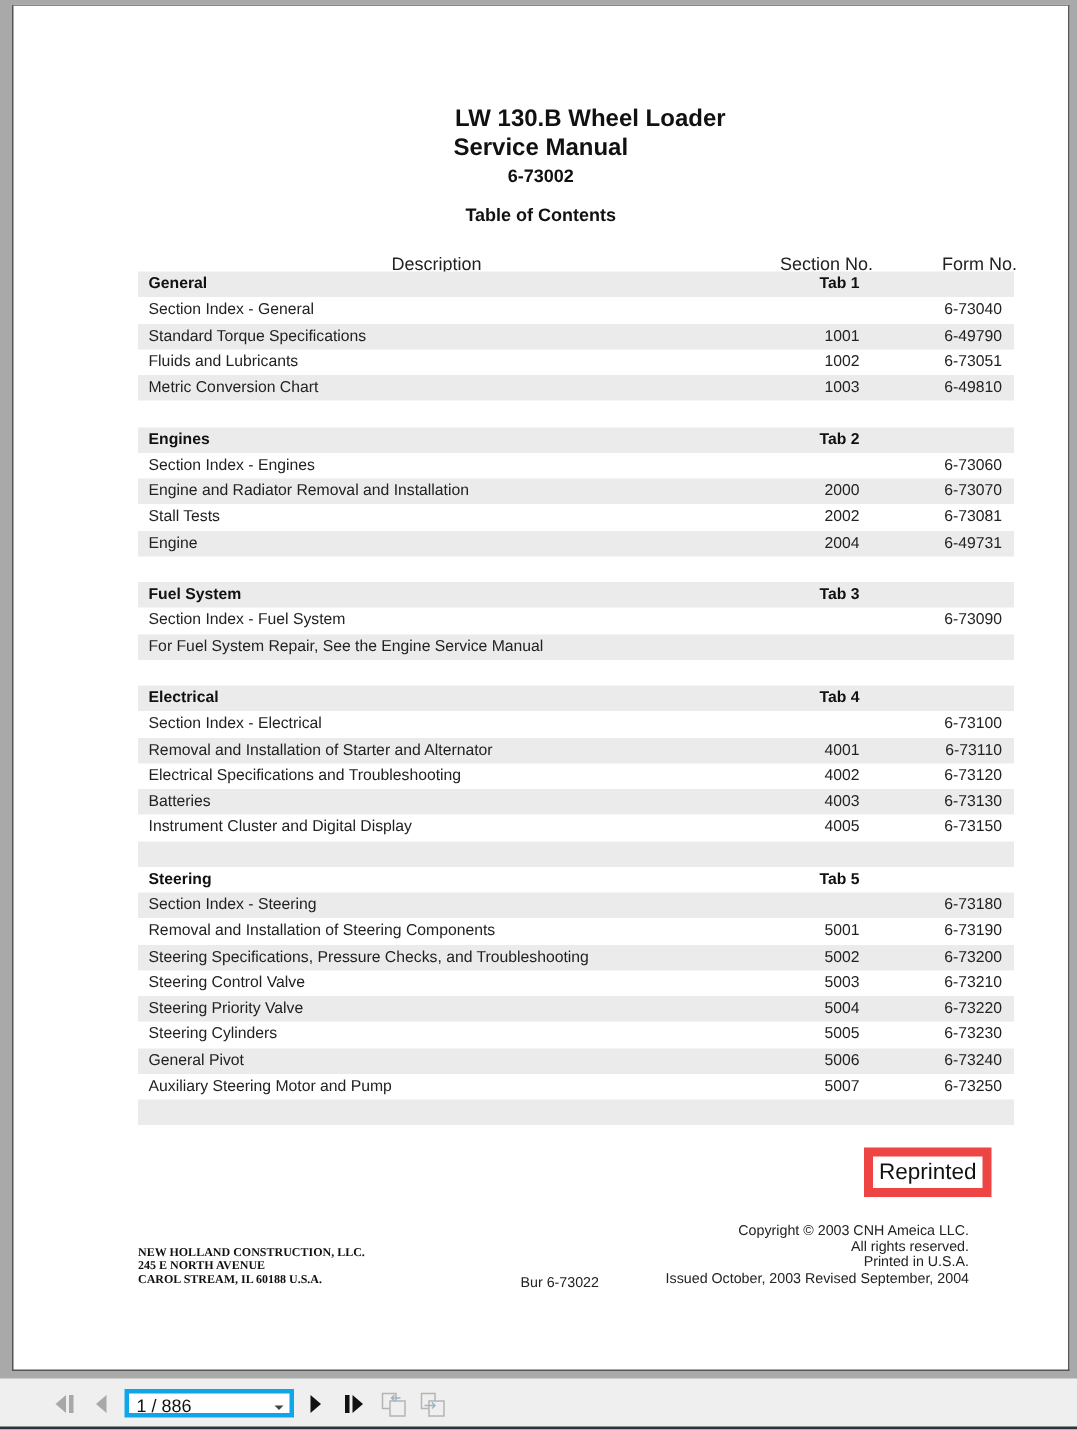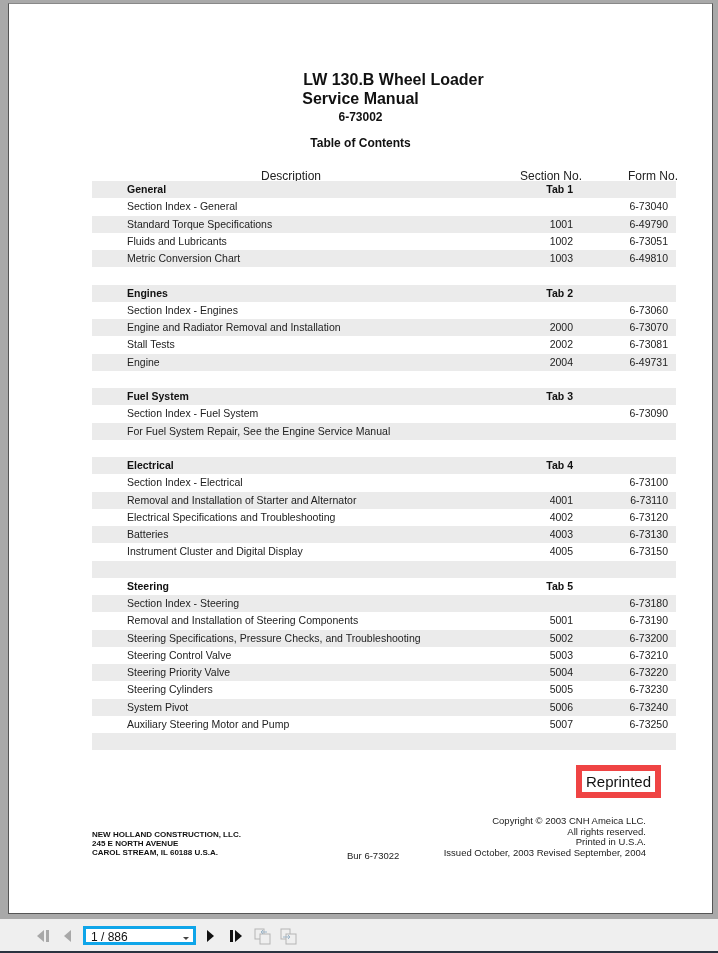--- a/index.html
+++ b/index.html
@@ -27,31 +27,31 @@
   .ch-desc { left: 252px; }
   .ch-sec { left: 511px; }
   .ch-form { left: 619px; }
 
   .toc { position: absolute; left: 83px; top: 177px; width: 584px; }
   .row {
     height: 17.25px; line-height: 17.25px; font-size: 10.5px; color: #222;
     position: relative;
   }
   .row.stripe { background: #ebebeb; }
-  .row .desc { position: absolute; left: 7px; white-space: nowrap; margin-left: 28px; }
+  .row .desc { position: absolute; left: 7px; white-space: nowrap; }
   .row .sec { position: absolute; right: 103px; text-align: left; }
   .row .form { position: absolute; right: 8px; text-align: left; }
   .row.head .desc, .row.head .sec { font-weight: bold; color: #111; }
 
   .reprinted {
     position: absolute; left: 567px; top: 761px;
     border: 6px solid #ef4444; padding: 0 4px; height: 21px; line-height: 21px;
     font-size: 15px; color: #111;
   }
-  .footer-left { position: absolute; left: 83px; top: 826px; font-size: 8px; font-weight: bold; line-height: 9px; color: #111; }
+  .footer-left { position: absolute; left: 83px; top: 826px; font-size: 8px; font-weight: bold; line-height: 9px; color: #111; font-family: Liberation Serif, serif; }
   .footer-mid { position: absolute; left: 338px; top: 846px; font-size: 9.5px; color: #222; }
   .footer-right { position: absolute; right: 66px; top: 812px; font-size: 9.5px; line-height: 10.5px; color: #222; text-align: right; }
 
   .toolbar {
     position: absolute; left: 0; top: 919px; width: 718px; height: 34px;
     background: #efefef; border-bottom: 2px solid #2b3340; box-sizing: border-box;
   }
   .tb-btn { position: absolute; top: 8px; height: 18px; display: flex; align-items: center; justify-content: center; }
   .tb-btn svg { display: block; }
   .page-select {
@@ -221,21 +221,21 @@
           <span class="desc">Steering Priority Valve</span>
           <span class="sec">5004</span>
           <span class="form">6-73220</span>
         </div>
         <div class="row">
           <span class="desc">Steering Cylinders</span>
           <span class="sec">5005</span>
           <span class="form">6-73230</span>
         </div>
         <div class="row stripe">
-          <span class="desc">System Pivot</span>
+          <span class="desc">General Pivot</span>
           <span class="sec">5006</span>
           <span class="form">6-73240</span>
         </div>
         <div class="row">
           <span class="desc">Auxiliary Steering Motor and Pump</span>
           <span class="sec">5007</span>
           <span class="form">6-73250</span>
         </div>
         <div class="row stripe">
           <span class="desc"></span>

